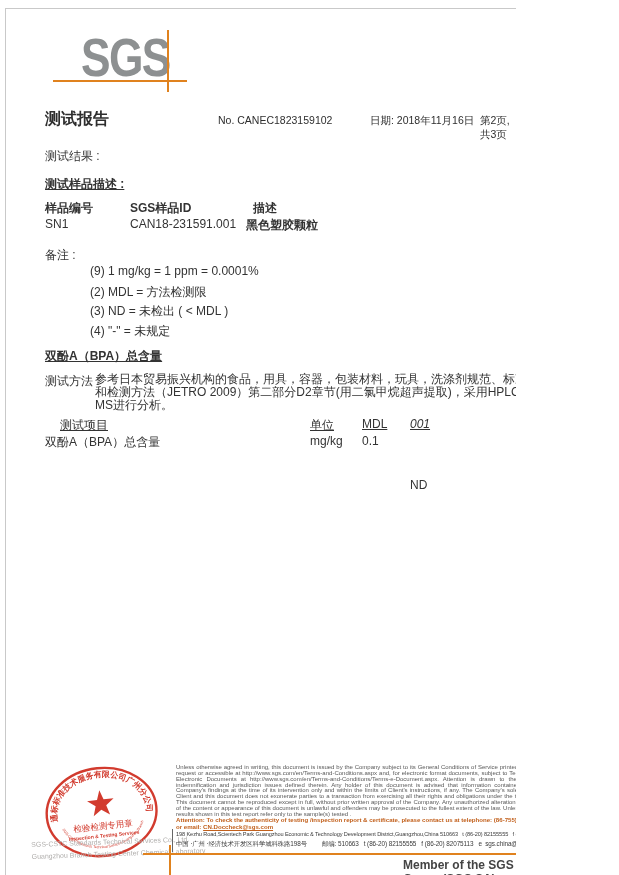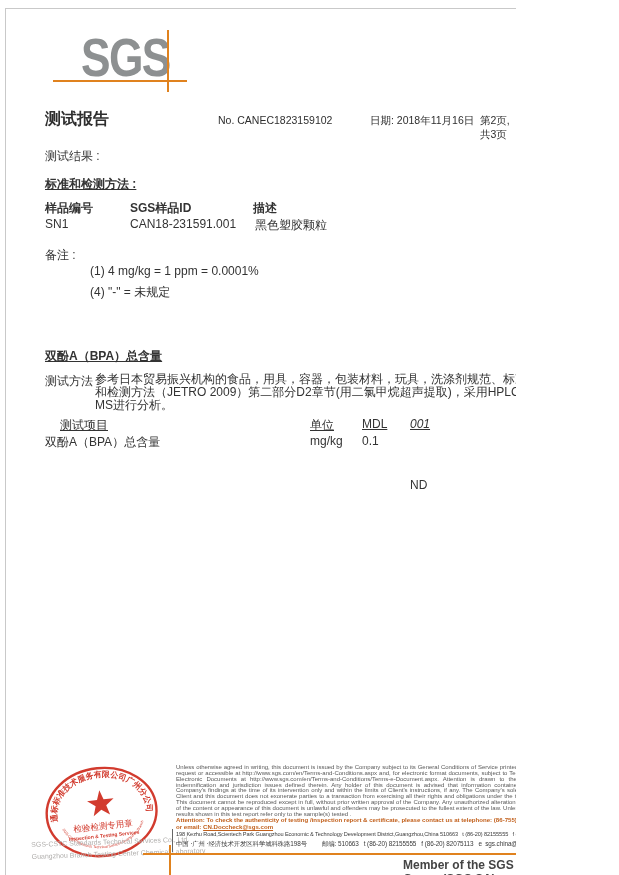--- a/index.html
+++ b/index.html
@@ -53,34 +53,36 @@
   <div class="accent" style="left:53px;top:80px;width:134px;height:1.6px;"></div>
   <div class="accent" style="left:167px;top:30px;width:1.6px;height:62px;"></div>
 
   <div class="abs report-title" style="left:45px;top:109px;">测试报告</div>
   <div class="abs hmeta" style="left:218px;top:114px;">No. CANEC1823159102</div>
   <div class="abs hmeta" style="left:370px;top:114px;">日期: 2018年11月16日</div>
   <div class="abs hmeta" style="left:480px;top:114px;">第2页,共3页</div>
 
   <div class="abs body-text" style="left:45px;top:148px;">测试结果 :</div>
 
-  <div class="abs body-text bold u" style="left:45px;top:176px;">标准和检测方法 :</div>
+  <div class="abs body-text bold u" style="left:45px;top:176px;">测试样品描述 :</div>
 
   <div>
     <span class="abs body-text bold center" style="left:45px;top:200px;width:85px;">样品编号</span>
     <span class="abs body-text bold center" style="left:130px;top:200px;width:120px;">SGS样品ID</span>
     <span class="abs body-text bold" style="left:253px;top:200px;">描述</span>
     <span class="abs body-text center" style="left:45px;top:217px;width:85px;">SN1</span>
     <span class="abs body-text center" style="left:130px;top:217px;width:120px;">CAN18-231591.001</span>
-    <span class="abs body-text" style="left:255px;top:217px;">黑色塑胶颗粒</span>
+    <span class="abs body-text" style="left:246px;top:217px;font-weight:bold;">黑色塑胶颗粒</span>
   </div>
 
   <div class="abs body-text" style="left:45px;top:247px;">备注 :</div>
   <div class="abs body-text notes-block" style="left:90px;top:264px;">
-    <div>(1) 4 mg/kg = 1 ppm = 0.0001%</div>
+    <div>(9) 1 mg/kg = 1 ppm = 0.0001%</div>
+    <div>(2) MDL = 方法检测限</div>
+    <div>(3) ND = 未检出 ( &lt; MDL )</div>
     <div>(4) "-" = 未规定</div>
   </div>
 
   <div class="abs body-text bold u" style="left:45px;top:348px;">双酚A（BPA）总含量</div>
   <div class="abs body-text" style="left:45px;top:373px;">测试方法 :</div>
   <div class="abs body-text method-text" style="left:95px;top:373px;">参考日本贸易振兴机构的食品，用具，容器，包装材料，玩具，洗涤剂规范、标准和检测方法（JETRO 2009）第二部分D2章节(用二氯甲烷超声提取)，采用HPLC-MS进行分析。</div>
 
   <div>
     <span class="abs body-text u" style="left:60px;top:417px;">测试项目</span>
     <span class="abs body-text u center" style="left:310px;top:417px;width:46px;">单位</span>

